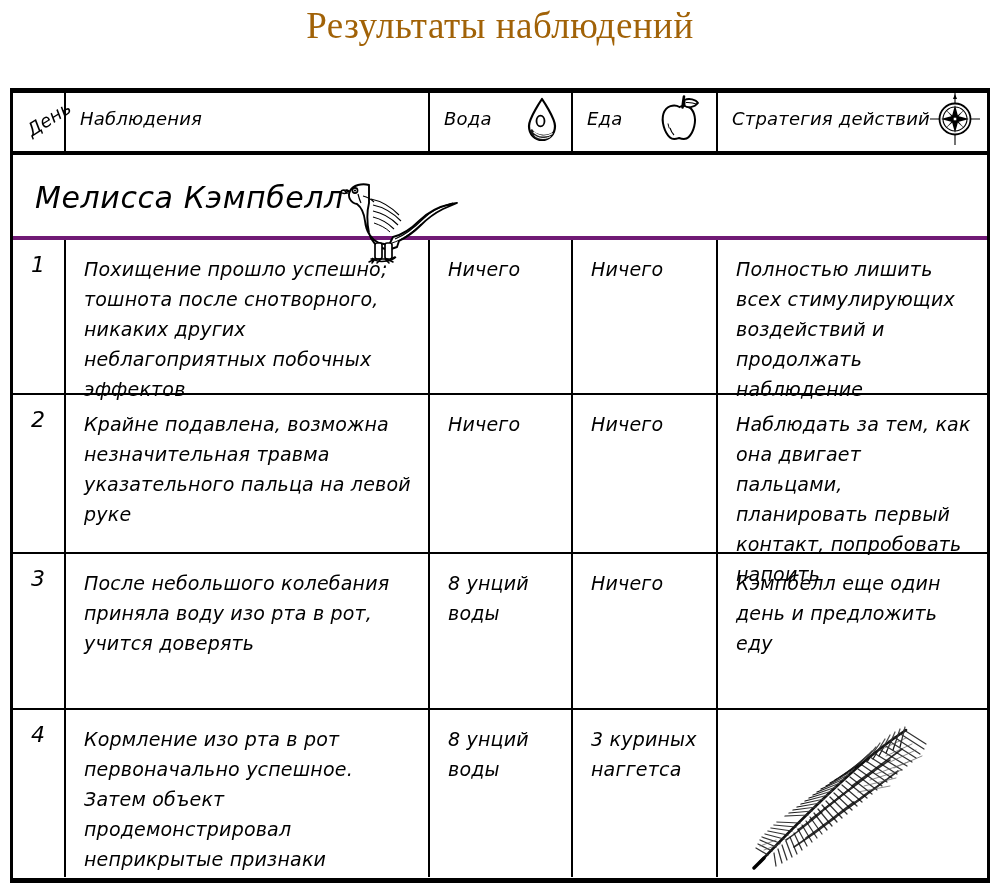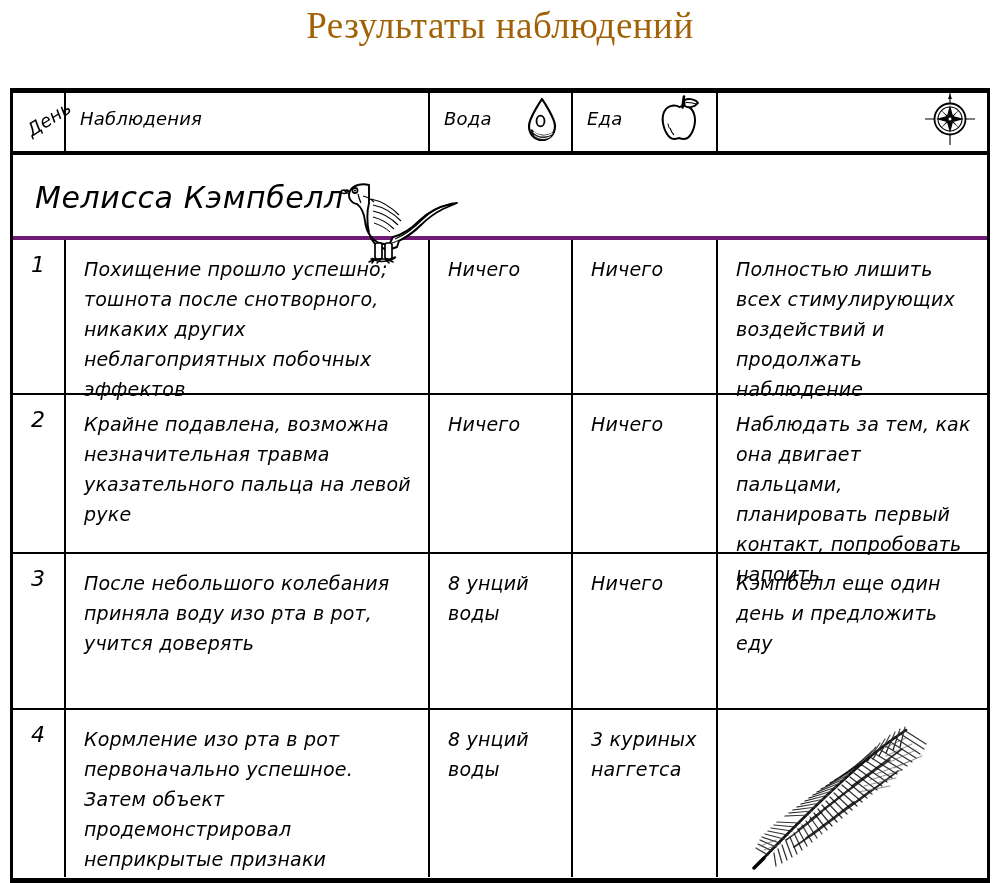--- a/index.html
+++ b/index.html
@@ -198,20 +198,21 @@
           <path d="M28.5 13.5 C29 9 29.5 5 30 2.5" fill="none" stroke="#000" stroke-width="2.6" stroke-linecap="round"></path>
           <path d="M30.5 6 C35 4 42 5.5 44 9 C40.5 13.5 33 14.5 30.5 11.5 Z" fill="#fff" stroke="#000" stroke-width="1.9" stroke-linejoin="round"></path>
           <path d="M32 8.5 C36 8.2 40 9 43 10.2" fill="none" stroke="#000" stroke-width="1.1"></path>
           <path d="M16 34 C17 37 18.5 39.5 20 41" fill="none" stroke="#000" stroke-width="1.1"></path>
           <path d="M14 29.5 C14.3 31.5 14.8 33 15.3 34.3" fill="none" stroke="#000" stroke-width="1"></path>
         </svg>
       </span>
     </div>
 
     <div class="cell c-strategy">
+      <span class="hdr-label">Стратегия действий</span>
       <span class="hdr-icon">
         <svg width="50" height="52" viewBox="0 0 50 52">
           <line x1="25" y1="0" x2="25" y2="52" stroke="#000" stroke-width="1.1"></line>
           <line x1="0" y1="26" x2="50" y2="26" stroke="#000" stroke-width="1.1"></line>
           <circle cx="25" cy="26" r="15.5" fill="#fff" stroke="#000" stroke-width="1.8"></circle>
           <circle cx="25" cy="26" r="12" fill="#fff" stroke="#000" stroke-width="1.1"></circle>
           <path d="M25 12 L28 23 L25 26 L22 23 Z" fill="#000"></path>
           <path d="M25 40 L28 29 L25 26 L22 29 Z" fill="#000"></path>
           <path d="M11 26 L22 23 L25 26 L22 29 Z" fill="#000"></path>
           <path d="M39 26 L28 23 L25 26 L28 29 Z" fill="#000"></path>

